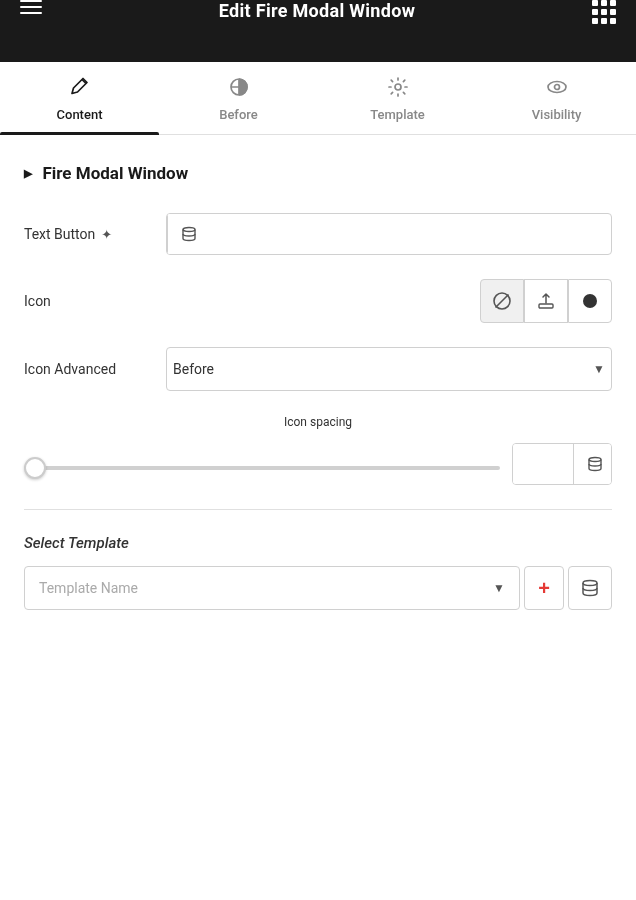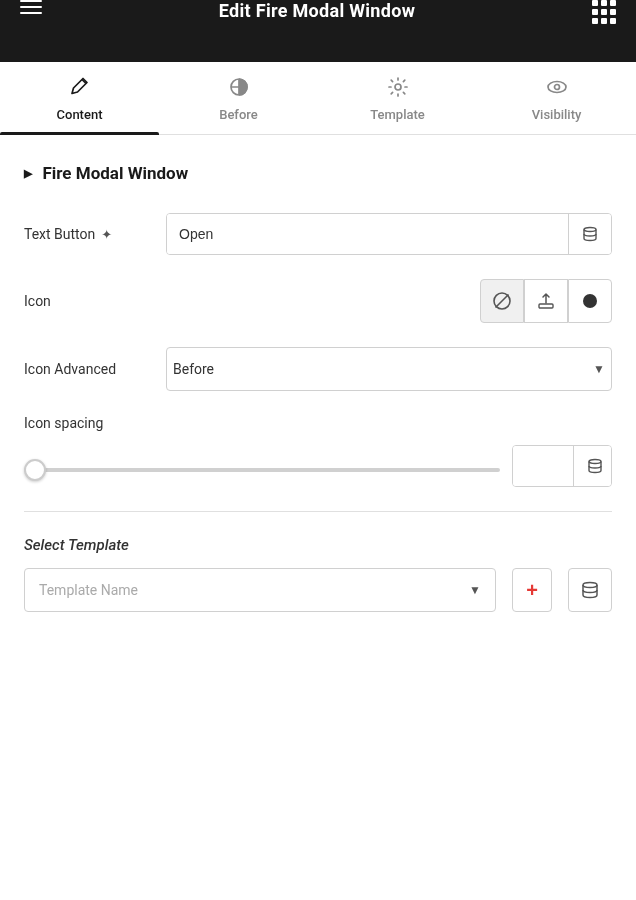--- a/index.html
+++ b/index.html
@@ -233,23 +233,24 @@
       font-size: 12px;
       color: #555;
     }
 
     
     .spacing-section {
       margin-bottom: 24px;
     }
 
     .spacing-label {
-      font-size: 14px;
+      font-size: 12px;
       color: #333;
       margin-bottom: 14px;
+      text-align: center;
     }
 
     .slider-row {
       display: flex;
       align-items: center;
       gap: 12px;
     }
 
     .slider-wrapper {
       flex: 1;
@@ -315,21 +316,21 @@
       font-size: 15px;
       color: #333;
       margin-bottom: 14px;
       font-weight: 500;
       font-style: italic;
     }
 
     .template-select-row {
       display: flex;
       align-items: center;
-      gap: 16px;
+      gap: 4px;
     }
 
     .template-dropdown {
       flex: 1;
       display: flex;
       align-items: center;
       justify-content: space-between;
       border: 1px solid #d0d0d0;
       border-radius: 4px;
       height: 44px;
@@ -439,21 +440,20 @@
     <span>Fire Modal Window</span>
   </div>
 
   <div class="form-row">
     <div class="form-label">
       <span>Text Button</span>
       <span style="font-size:13px; color:#555;">✦</span>
     </div>
     <div class="form-control">
       <div class="input-with-icon">
-        <input type="text" value="Open" style="">
         <button class="db-btn">
           <svg width="18" height="18" viewBox="0 0 18 18" fill="none" xmlns="http://www.w3.org/2000/svg">
             <ellipse cx="9" cy="4.5" rx="6" ry="2" stroke="#555" stroke-width="1.4" fill="none"></ellipse>
             <path d="M3 4.5v9c0 1.1 2.7 2 6 2s6-.9 6-2v-9" stroke="#555" stroke-width="1.4" fill="none"></path>
             <path d="M3 9c0 1.1 2.7 2 6 2s6-.9 6-2" stroke="#555" stroke-width="1.4" fill="none"></path>
           </svg>
         </button>
       </div>
     </div>
   </div>

